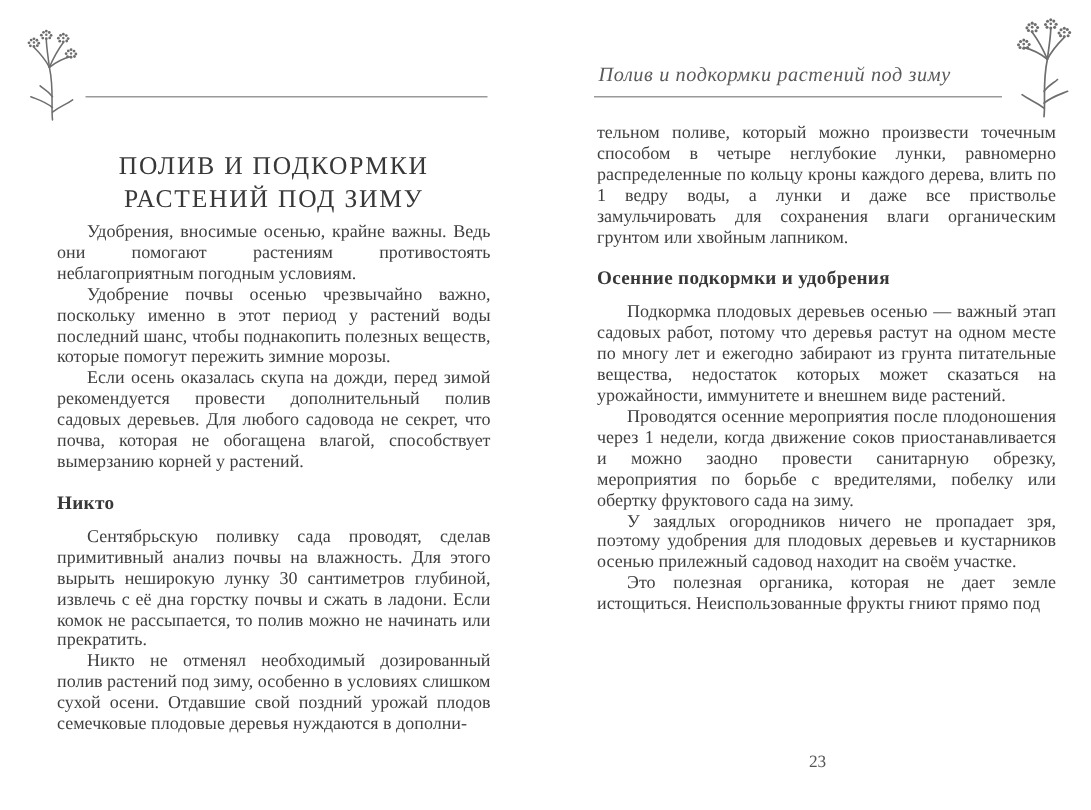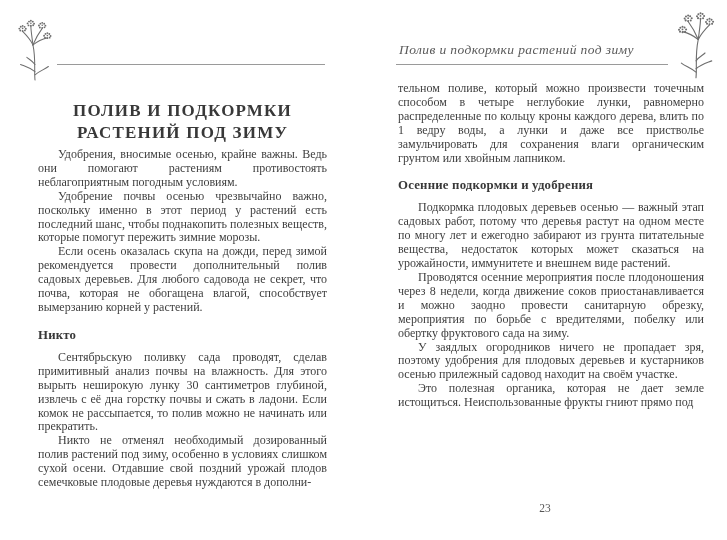--- a/index.html
+++ b/index.html
@@ -20,21 +20,21 @@
   .ornament-left{top:16px;left:12px;}
   .ornament-right{top:8px;right:6px;transform:scaleX(-1);}
   .rule{position:absolute;height:1px;background:#9a9a9a;}
   .rule-left{top:64px;left:57px;width:268px;}
   .rule-right{top:64px;left:33px;width:272px;}
 
   
   .chapter-title{
     position:absolute;top:100px;left:38px;width:289px;
     margin:0;text-align:center;
-    font-size:17px;line-height:22px;font-weight:bold;
+    font-size:17px;line-height:22px;font-weight:normal;
     letter-spacing:1.2px;color:#383838;
   }
   .chapter-title span{display:block;}
   .running-header{
     position:absolute;top:42px;left:36px;width:270px;
     font-style:italic;font-size:13.5px;color:#5a5a5a;
     letter-spacing:0.4px;white-space:nowrap;
   }
   .section-heading{
     margin:12px 0 8px 0;
@@ -93,21 +93,21 @@
 
     <div class="rule rule-left"></div>
 
     <h1 class="chapter-title">
       <span>ПОЛИВ И ПОДКОРМКИ</span>
       <span>РАСТЕНИЙ ПОД ЗИМУ</span>
     </h1>
 
     <div class="body-col body-col-left">
       <p>Удобрения, вносимые осенью, крайне важны. Ведь они помогают растениям противостоять неблагоприятным погодным условиям.</p>
-      <p>Удобрение почвы осенью чрезвычайно важно, поскольку именно в этот период у растений есть последний шанс, чтобы поднакопить полезных веществ, которые помогут пережить зимние морозы.</p>
+      <p>Удобрение почвы осенью чрезвычайно важно, поскольку именно в этот период у растений воды последний шанс, чтобы поднакопить полезных веществ, которые помогут пережить зимние морозы.</p>
       <p>Если осень оказалась скупа на дожди, перед зимой рекомендуется провести дополнительный полив садовых деревьев. Для любого садовода не секрет, что почва, которая не обогащена влагой, способствует вымерзанию корней у растений.</p>
       <h2 class="section-heading">Никто</h2>
       <p>Сентябрьскую поливку сада проводят, сделав примитивный анализ почвы на влажность. Для этого вырыть неширокую лунку 30 сантиметров глубиной, извлечь с её дна горстку почвы и сжать в ладони. Если комок не рассыпается, то полив можно не начинать или прекратить.</p>
       <p>Никто не отменял необходимый дозированный полив растений под зиму, особенно в условиях слишком сухой осени. Отдавшие свой поздний урожай плодов семечковые плодовые деревья нуждаются в дополни-</p>
     </div>
 
   </div>
 
   <div class="page page-right">
 
@@ -141,21 +141,21 @@
       <use href="#umR" x="10" y="13"></use>
       <use href="#umR" x="18" y="8"></use>
       <use href="#umR" x="29" y="10"></use>
       <use href="#umR" x="34" y="20"></use>
     </svg>
 
     <div class="body-col body-col-right">
       <p class="no-indent">тельном поливе, который можно произвести точечным способом в четыре неглубокие лунки, равномерно распределенные по кольцу кроны каждого дерева, влить по 1 ведру воды, а лунки и даже все пристволье замульчировать для сохранения влаги органическим грунтом или хвойным лапником.</p>
       <h2 class="section-heading">Осенние подкормки и удобрения</h2>
       <p>Подкормка плодовых деревьев осенью — важный этап садовых работ, потому что деревья растут на одном месте по многу лет и ежегодно забирают из грунта питательные вещества, недостаток которых может сказаться на урожайности, иммунитете и внешнем виде растений.</p>
-      <p>Проводятся осенние мероприятия после плодоношения через 8 недели, когда движение соков приостанавливается и можно заодно провести санитарную обрезку, мероприятия по борьбе с вредителями, побелку или обертку фруктового сада на зиму.</p>
+      <p>Проводятся осенние мероприятия после плодоношения через 1 недели, когда движение соков приостанавливается и можно заодно провести санитарную обрезку, мероприятия по борьбе с вредителями, побелку или обертку фруктового сада на зиму.</p>
       <p>У заядлых огородников ничего не пропадает зря, поэтому удобрения для плодовых деревьев и кустарников осенью прилежный садовод находит на своём участке.</p>
       <p>Это полезная органика, которая не дает земле истощиться. Неиспользованные фрукты гниют прямо под</p>
     </div>
 
     <div class="page-number">23</div>
   </div>
 
 </div>
 
 </body></html>

